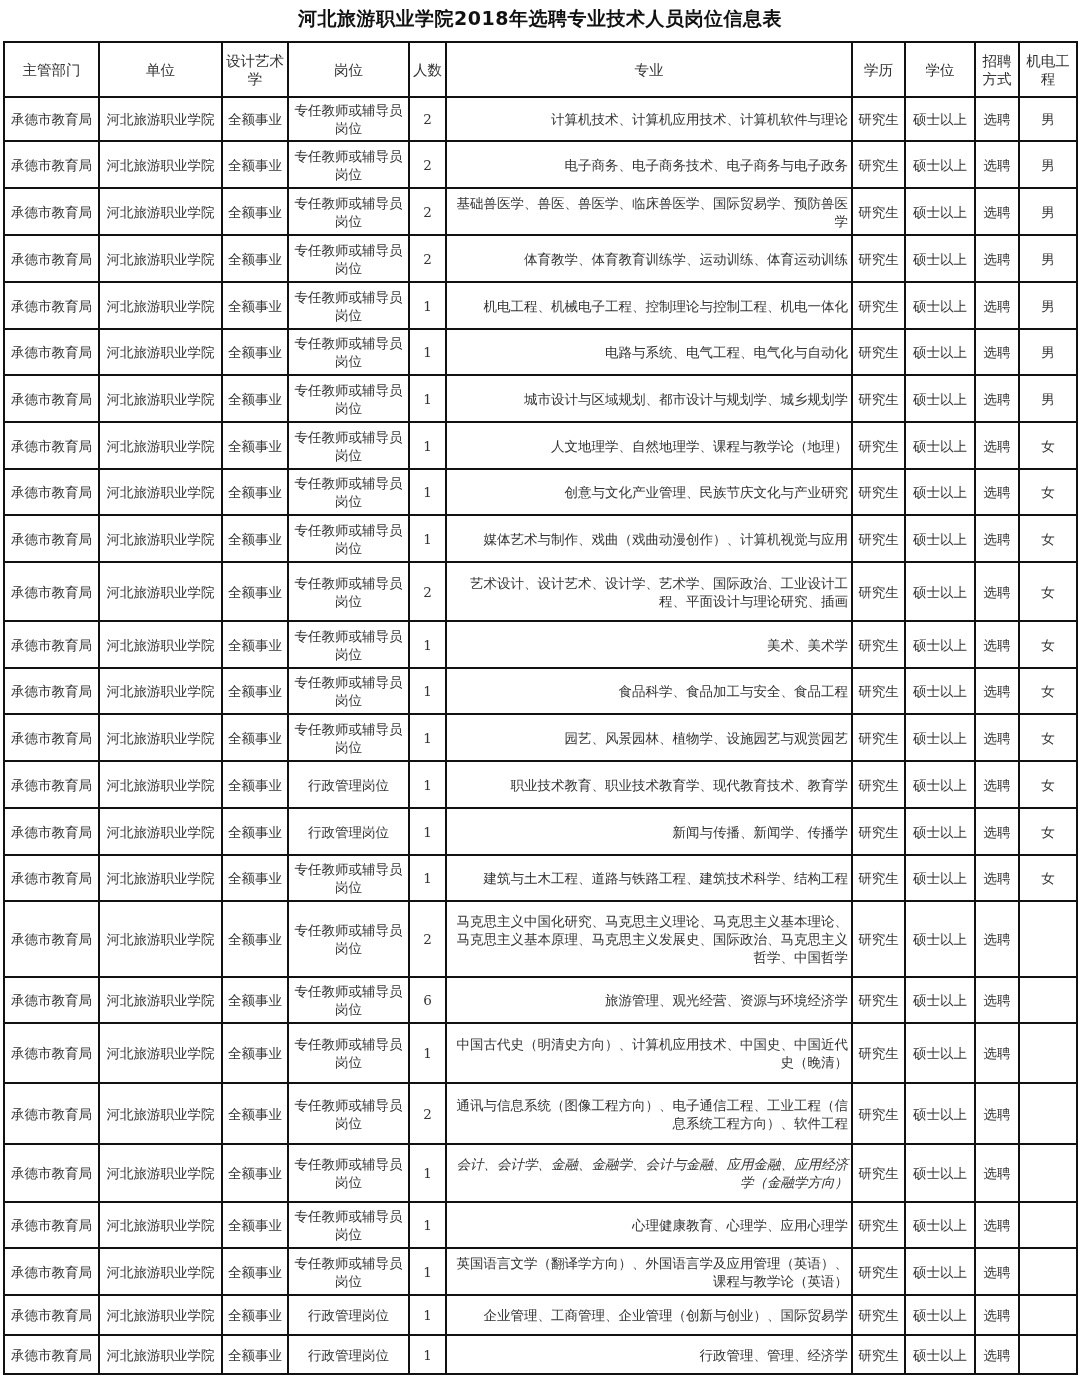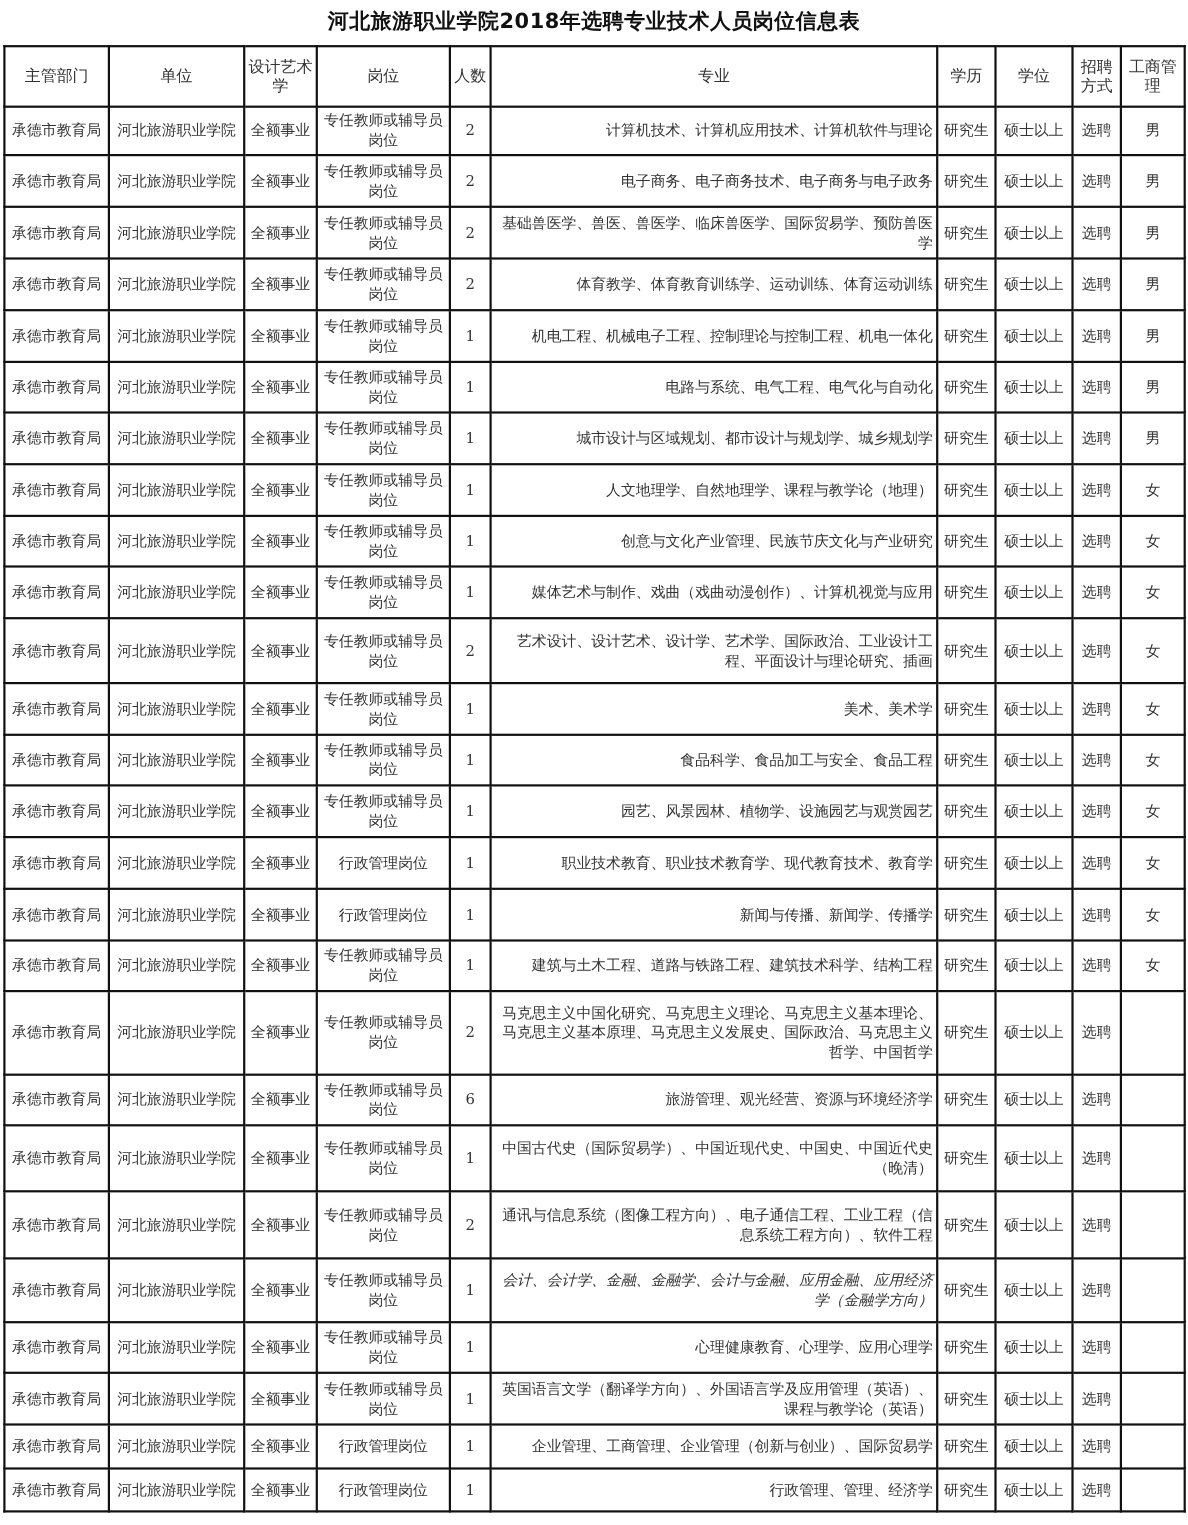--- a/index.html
+++ b/index.html
@@ -52,21 +52,21 @@
     <tr>
       <th>主管部门</th>
       <th>单位</th>
       <th>设计艺术学</th>
       <th>岗位</th>
       <th>人数</th>
       <th>专业</th>
       <th>学历</th>
       <th>学位</th>
       <th>招聘方式</th>
-      <th>工商管理</th>
+      <th>机电工程</th>
     </tr>
   </thead>
   <tbody id="tbody">
       <tr>
         <td class="c" style="height: 42px;">承德市教育局</td>
         <td class="c" style="height: 42px;">河北旅游职业学院</td>
         <td class="c" style="height: 42px;">全额事业</td>
         <td class="c" style="height: 42px;">专任教师或辅导员岗位</td>
         <td class="num" style="height: 42px;">2</td>
         <td class="major" style="height: 42px;">计算机技术、计算机应用技术、计算机软件与理论</td>
@@ -290,21 +290,21 @@
         <td class="c" style="height: 44px;">硕士以上</td>
         <td class="c" style="height: 44px;">选聘</td>
         <td class="c" style="height: 44px;"></td>
       </tr>
       <tr>
         <td class="c" style="height: 58px;">承德市教育局</td>
         <td class="c" style="height: 58px;">河北旅游职业学院</td>
         <td class="c" style="height: 58px;">全额事业</td>
         <td class="c" style="height: 58px;">专任教师或辅导员岗位</td>
         <td class="num" style="height: 58px;">1</td>
-        <td class="major" style="height: 58px;">中国古代史（国际贸易学）、中国近现代史、中国史、中国近代史（晚清）</td>
+        <td class="major" style="height: 58px;">中国古代史（明清史方向）、计算机应用技术、中国史、中国近代史（晚清）</td>
         <td class="c" style="height: 58px;">研究生</td>
         <td class="c" style="height: 58px;">硕士以上</td>
         <td class="c" style="height: 58px;">选聘</td>
         <td class="c" style="height: 58px;"></td>
       </tr>
       <tr>
         <td class="c" style="height: 59px;">承德市教育局</td>
         <td class="c" style="height: 59px;">河北旅游职业学院</td>
         <td class="c" style="height: 59px;">全额事业</td>
         <td class="c" style="height: 59px;">专任教师或辅导员岗位</td>

